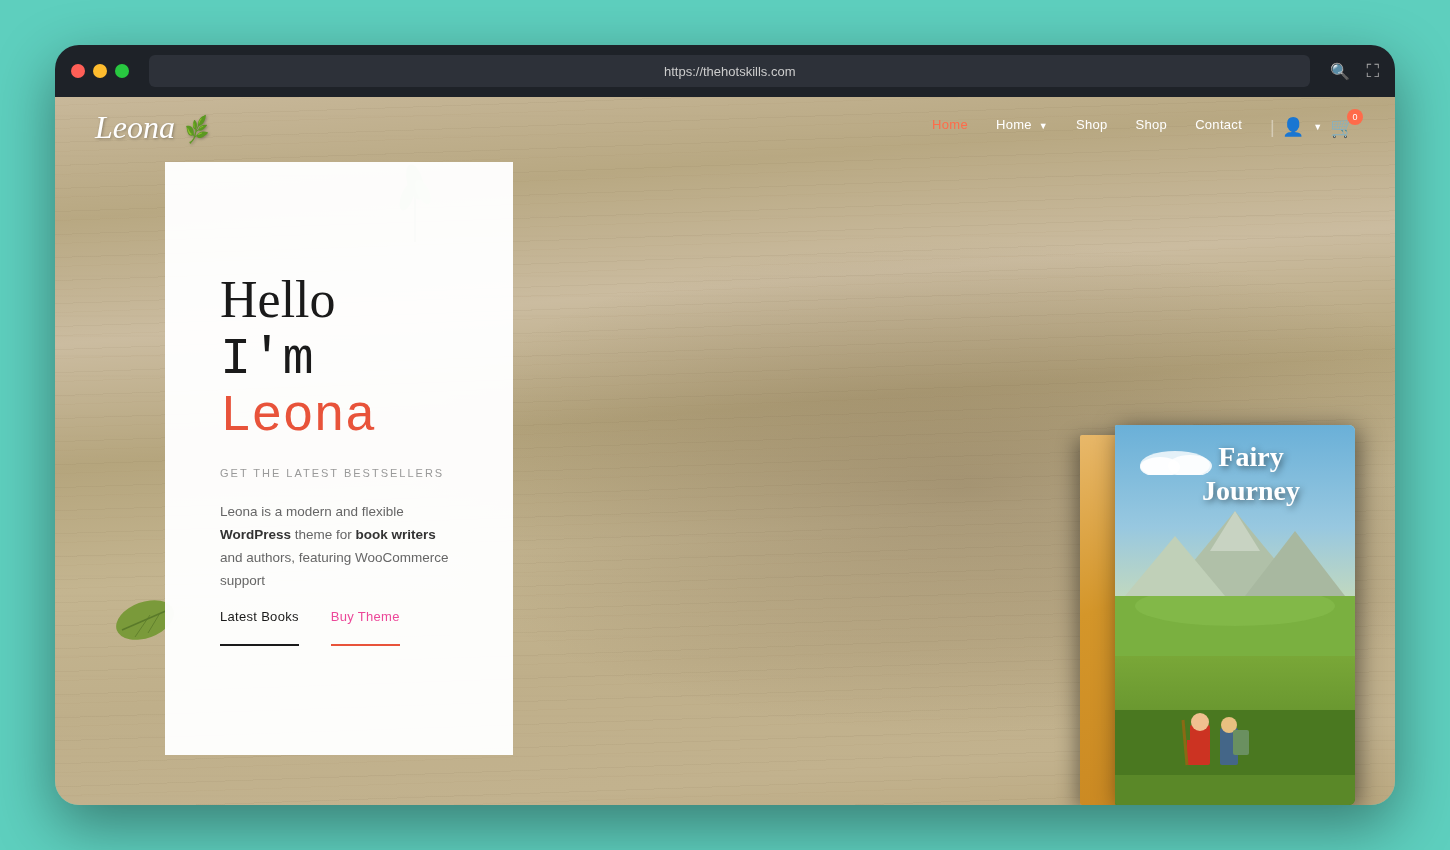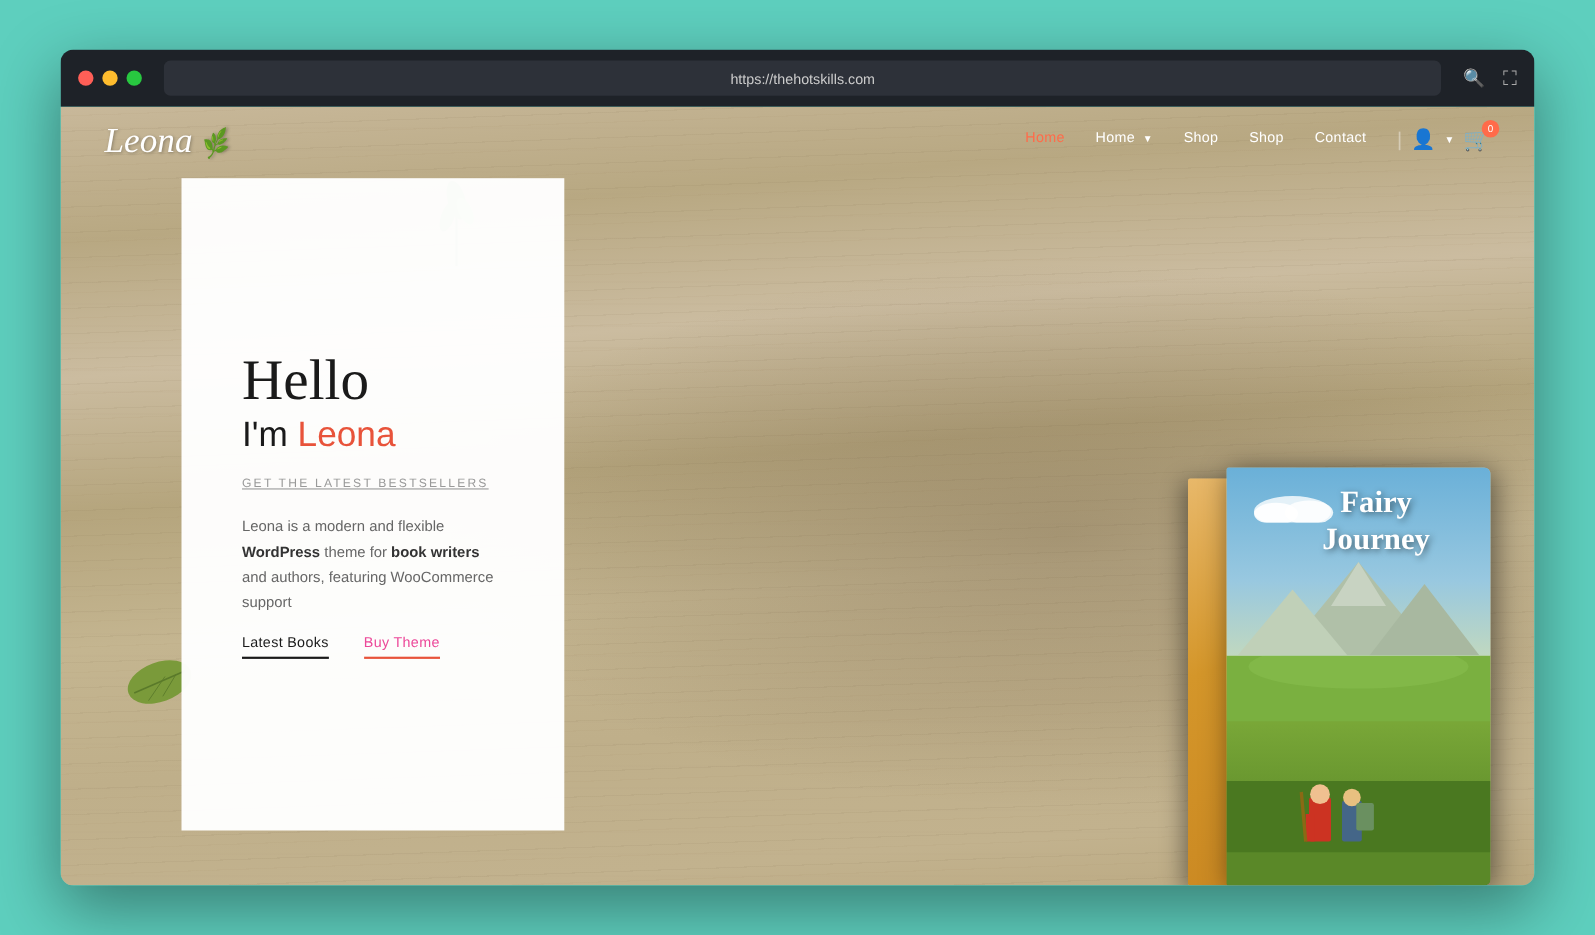--- a/index.html
+++ b/index.html
@@ -9,21 +9,21 @@
       display: flex;
       align-items: center;
       justify-content: center;
       min-height: 100vh;
       font-family: Georgia, serif;
     }
 
     .browser-window {
       width: 1340px;
       height: 760px;
-      border-radius: 12px;
+      border-radius: 24px;
       overflow: hidden;
       box-shadow: 0 20px 60px rgba(0,0,0,0.4);
       display: flex;
       flex-direction: column;
     }
 
     .browser-chrome {
       background: #1e2228;
       height: 52px;
       display: flex;
@@ -223,40 +223,39 @@
     .hero-hello {
       font-family: Georgia, 'Times New Roman', serif;
       font-size: 52px;
       color: #1a1a1a;
       font-weight: normal;
       line-height: 1.1;
       margin-bottom: 2px;
     }
 
     .hero-im {
-      font-family: Liberation Sans, sans-serif;
-      font-size: 32px;
+      font-family: Liberation Mono, monospace;
+      font-size: 52px;
       color: #1a1a1a;
       font-weight: normal;
       line-height: 1.1;
       margin-bottom: 22px;
     }
 
     .hero-name {
       color: #e8533a;
     }
 
     .hero-subtitle {
       font-family: -apple-system, Arial, sans-serif;
       font-size: 11px;
       letter-spacing: 2px;
       color: #999;
       text-transform: uppercase;
       margin-bottom: 22px;
-      text-decoration: underline;
     }
 
     .hero-desc {
       font-family: -apple-system, Arial, sans-serif;
       font-size: 13.5px;
       color: #666;
       line-height: 1.7;
       margin-bottom: 16px;
     }
 
@@ -268,21 +267,21 @@
     .hero-buttons {
       display: flex;
       gap: 32px;
     }
 
     .hero-btn {
       font-family: -apple-system, Arial, sans-serif;
       font-size: 13px;
       color: #1a1a1a;
       text-decoration: none;
-      padding-bottom: 6px;
+      padding-bottom: 20px;
       border-bottom: 2px solid #1a1a1a;
       letter-spacing: 0.3px;
     }
 
     .hero-btn-buy {
       color: #ec4899;
       border-bottom-color: #e8533a;
     }
 
     

